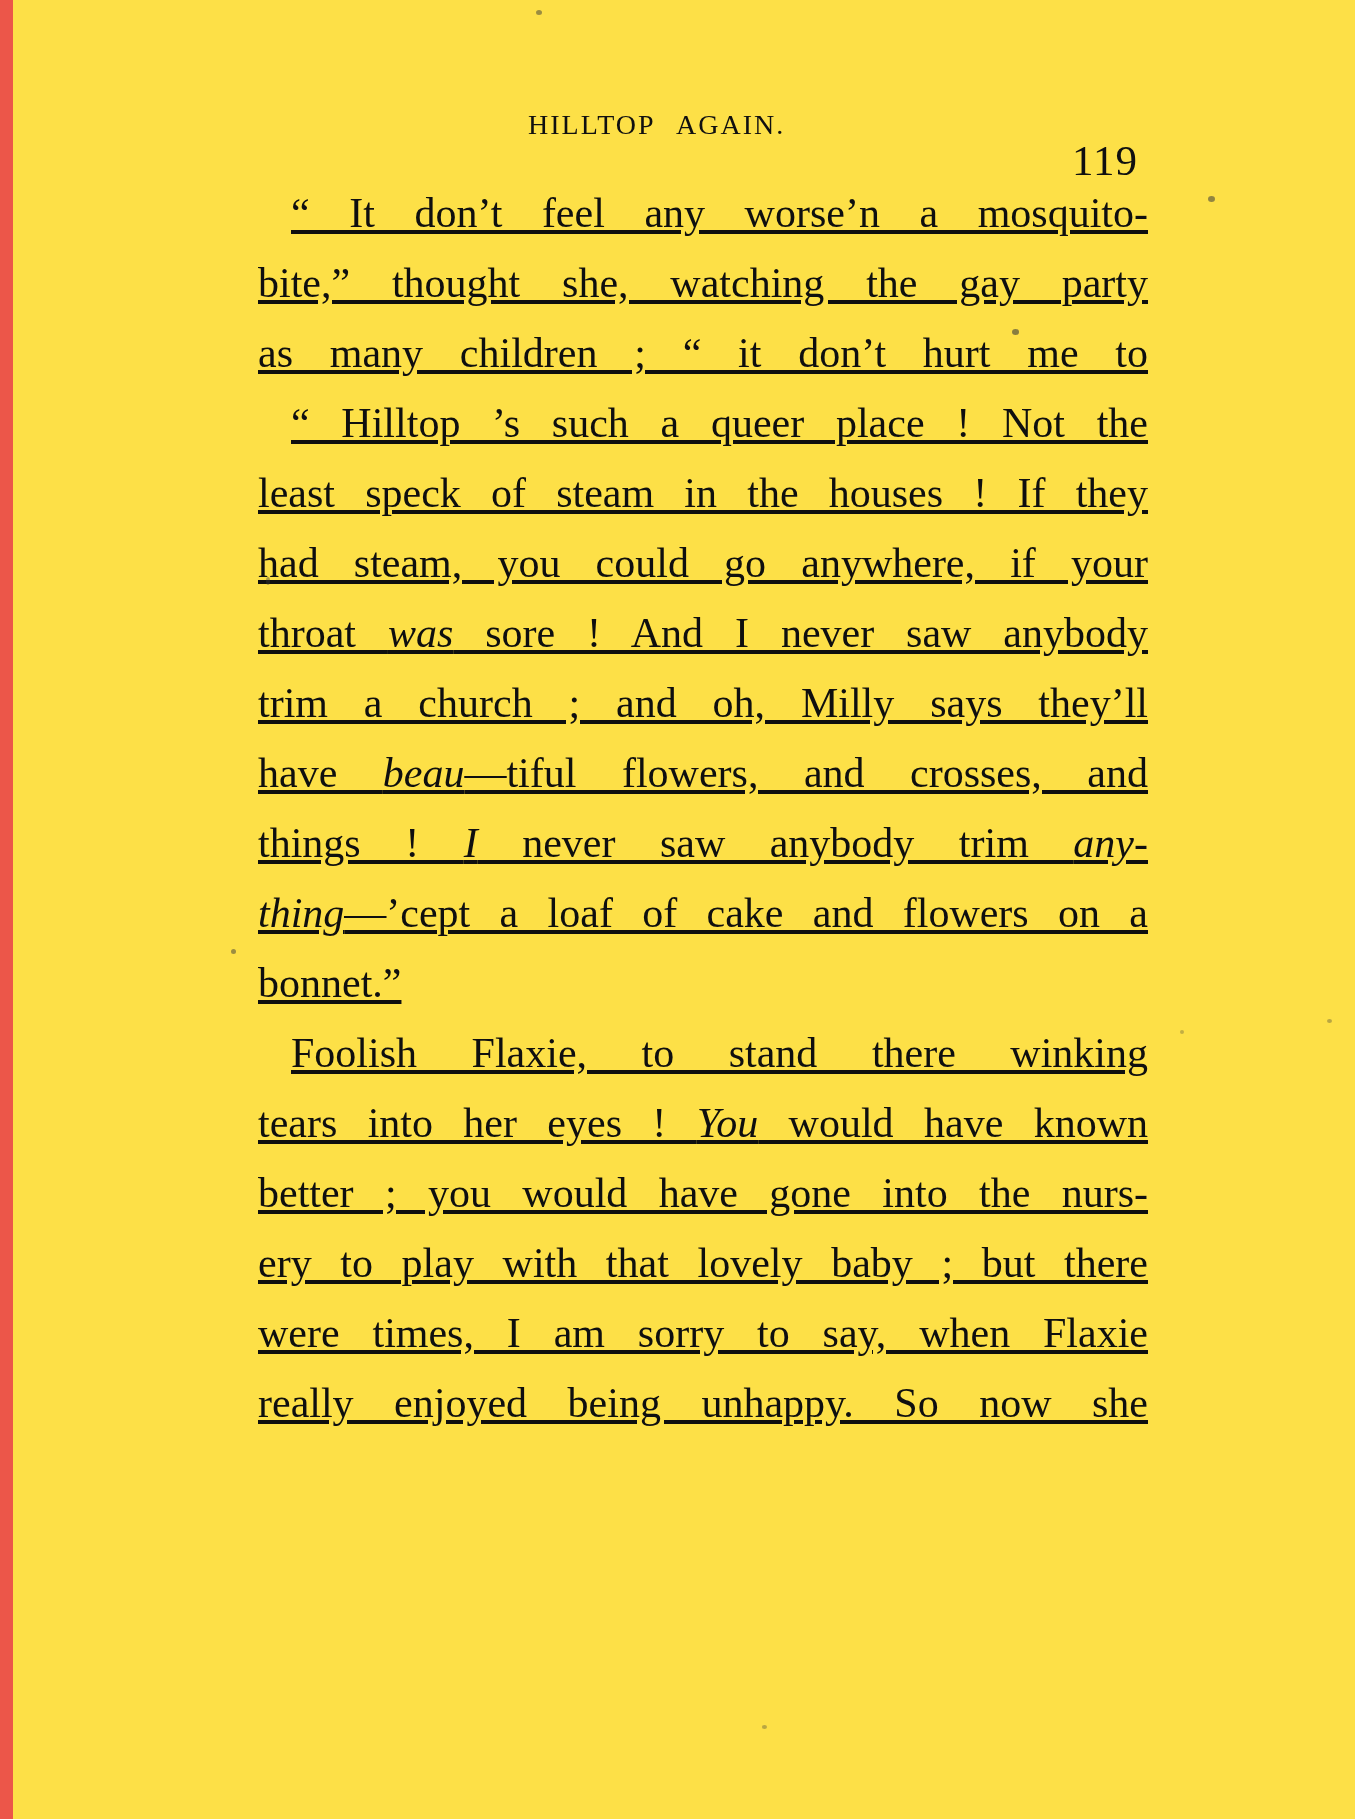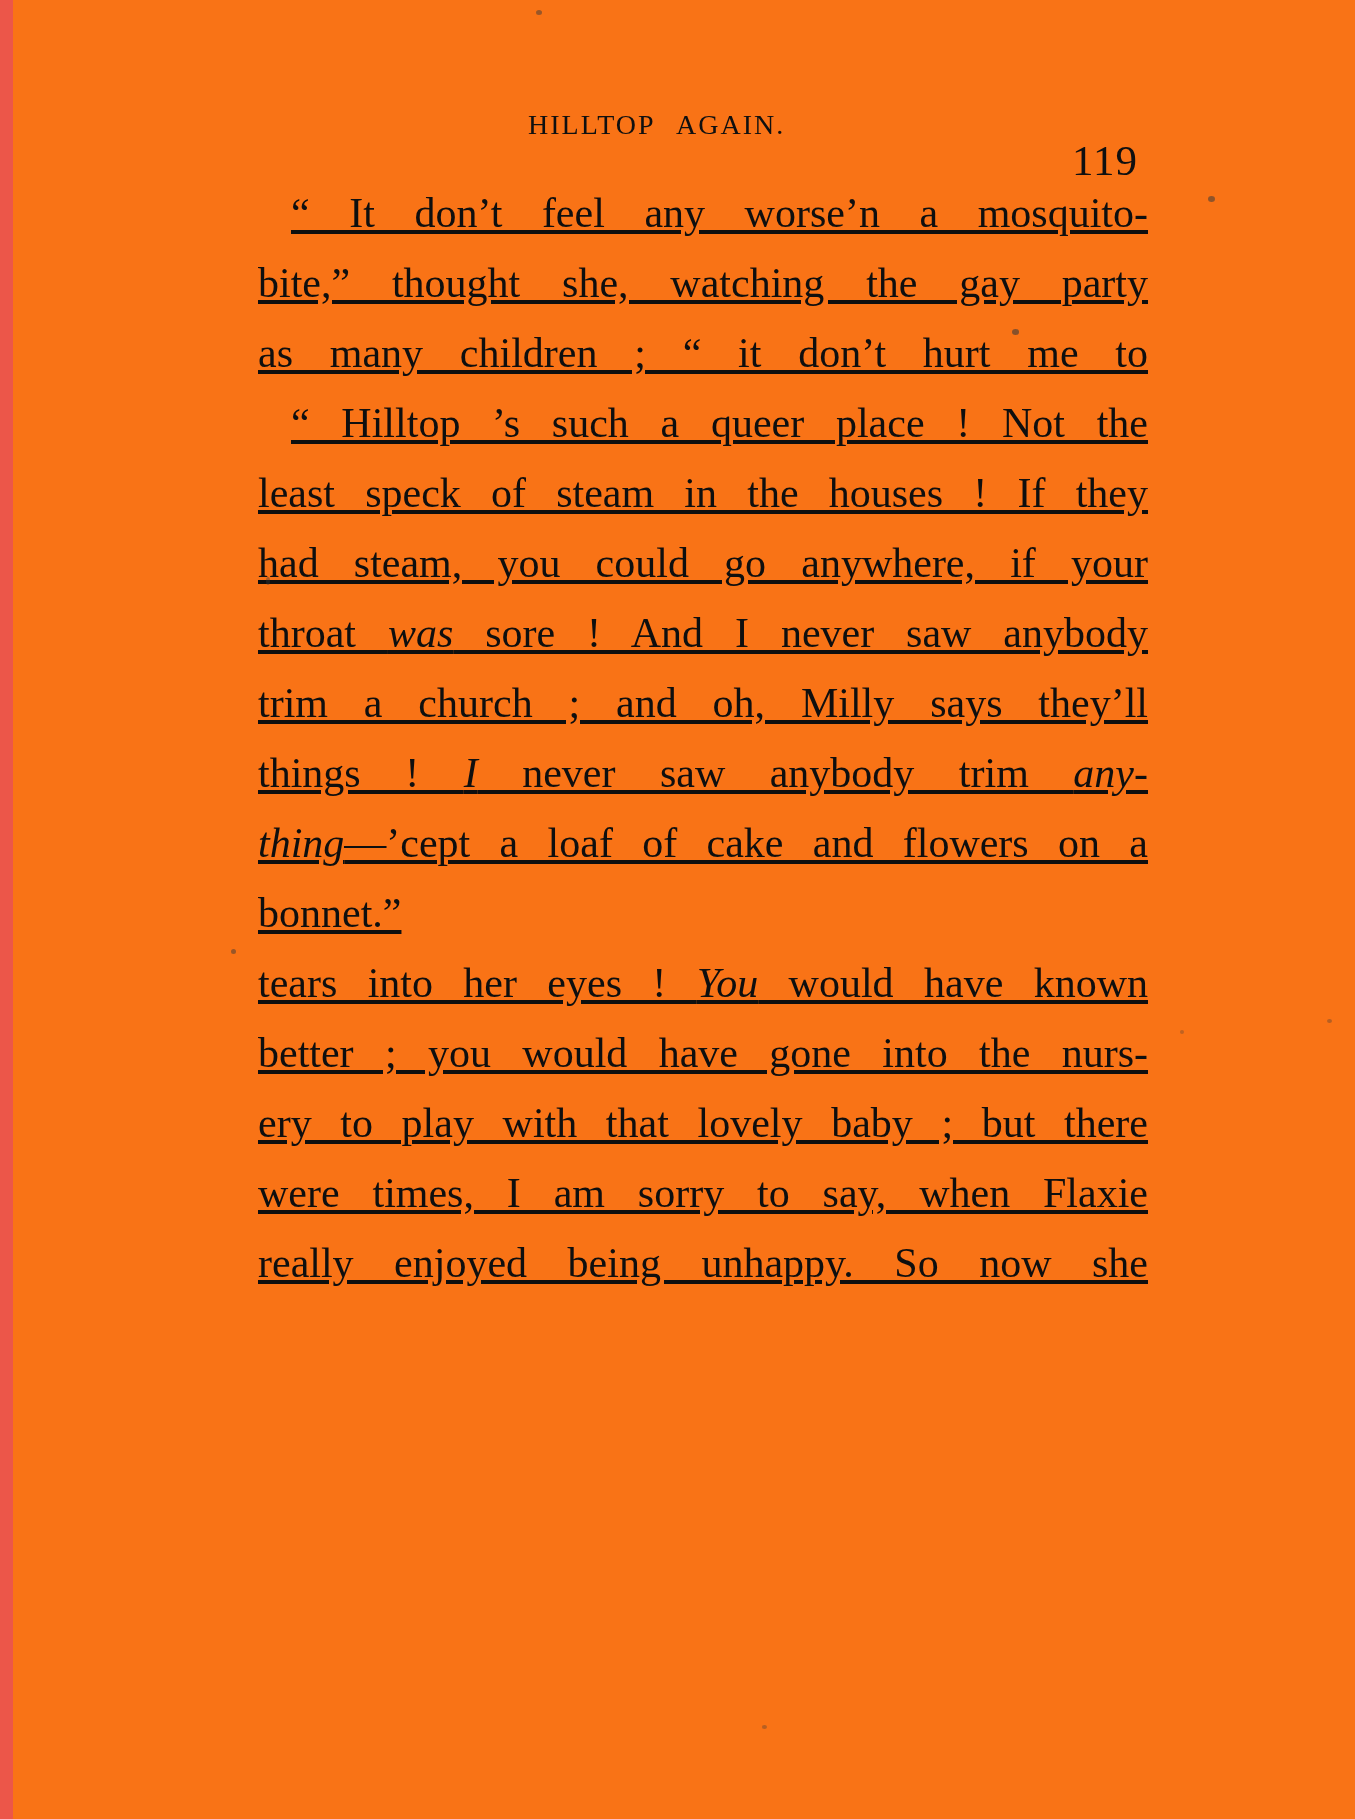--- a/index.html
+++ b/index.html
@@ -46,36 +46,38 @@
   .line.j::after { content: ""; display: inline-block; width: 100%; height: 0; }
   .line.indent { text-indent: 33px; }
   .it { font-style: italic; }
   .speck {
     position: absolute; background: #3a3a3a; border-radius: 50%;
   }
 </style>
 </head>
 <body>
 
-<div class="page" style="background: #f97316;">
+<div class="page" style="background: #fde047;">
   <div class="edge-stripe" style="background: rgb(236, 86, 73);"></div>
   <div class="head-title">HILLTOP AGAIN.</div>
   <div class="page-num">119</div>
   <div class="text-block" id="text-block" style="color: rgb(15, 15, 15);">
       <div class="line j indent"><span>“ It don’t feel any worse’n a mosquito-</span></div>
       <div class="line j"><span>bite,” thought she, watching the gay party</span></div>
       <div class="line j"><span>as many children ; “ it don’t hurt me to</span></div>
       <div class="line j indent"><span>“ Hilltop ’s such a queer place !  Not the</span></div>
       <div class="line j"><span>least speck of steam in the houses !  If they</span></div>
       <div class="line j"><span>had steam, you could go anywhere, if your</span></div>
       <div class="line j"><span>throat </span><span class="it">was</span><span> sore !  And I never saw anybody</span></div>
       <div class="line j"><span>trim a church ; and oh, Milly says they’ll</span></div>
+      <div class="line j"><span>have </span><span class="it">beau</span><span>—tiful flowers, and crosses, and</span></div>
       <div class="line j"><span>things !  </span><span class="it">I</span><span> never saw anybody trim </span><span class="it">any-</span></div>
       <div class="line j"><span class="it">thing</span><span>—’cept a loaf of cake and flowers on a</span></div>
       <div class="line"><span>bonnet.”</span></div>
+      <div class="line j indent"><span>Foolish Flaxie, to stand there winking</span></div>
       <div class="line j"><span>tears into her eyes !  </span><span class="it">You</span><span> would have known</span></div>
       <div class="line j"><span>better ; you would have gone into the nurs-</span></div>
       <div class="line j"><span>ery to play with that lovely baby ; but there</span></div>
       <div class="line j"><span>were times, I am sorry to say, when Flaxie</span></div>
       <div class="line j"><span>really enjoyed being unhappy.  So now she</span></div>
     </div>
   <div id="specks">
       <div class="speck" style="left: 536px; top: 10px; width: 6px; height: 5px; opacity: 0.5;"></div>
       <div class="speck" style="left: 1208px; top: 196px; width: 7px; height: 6px; opacity: 0.55;"></div>
       <div class="speck" style="left: 1012px; top: 329px; width: 7px; height: 6px; opacity: 0.6;"></div>

